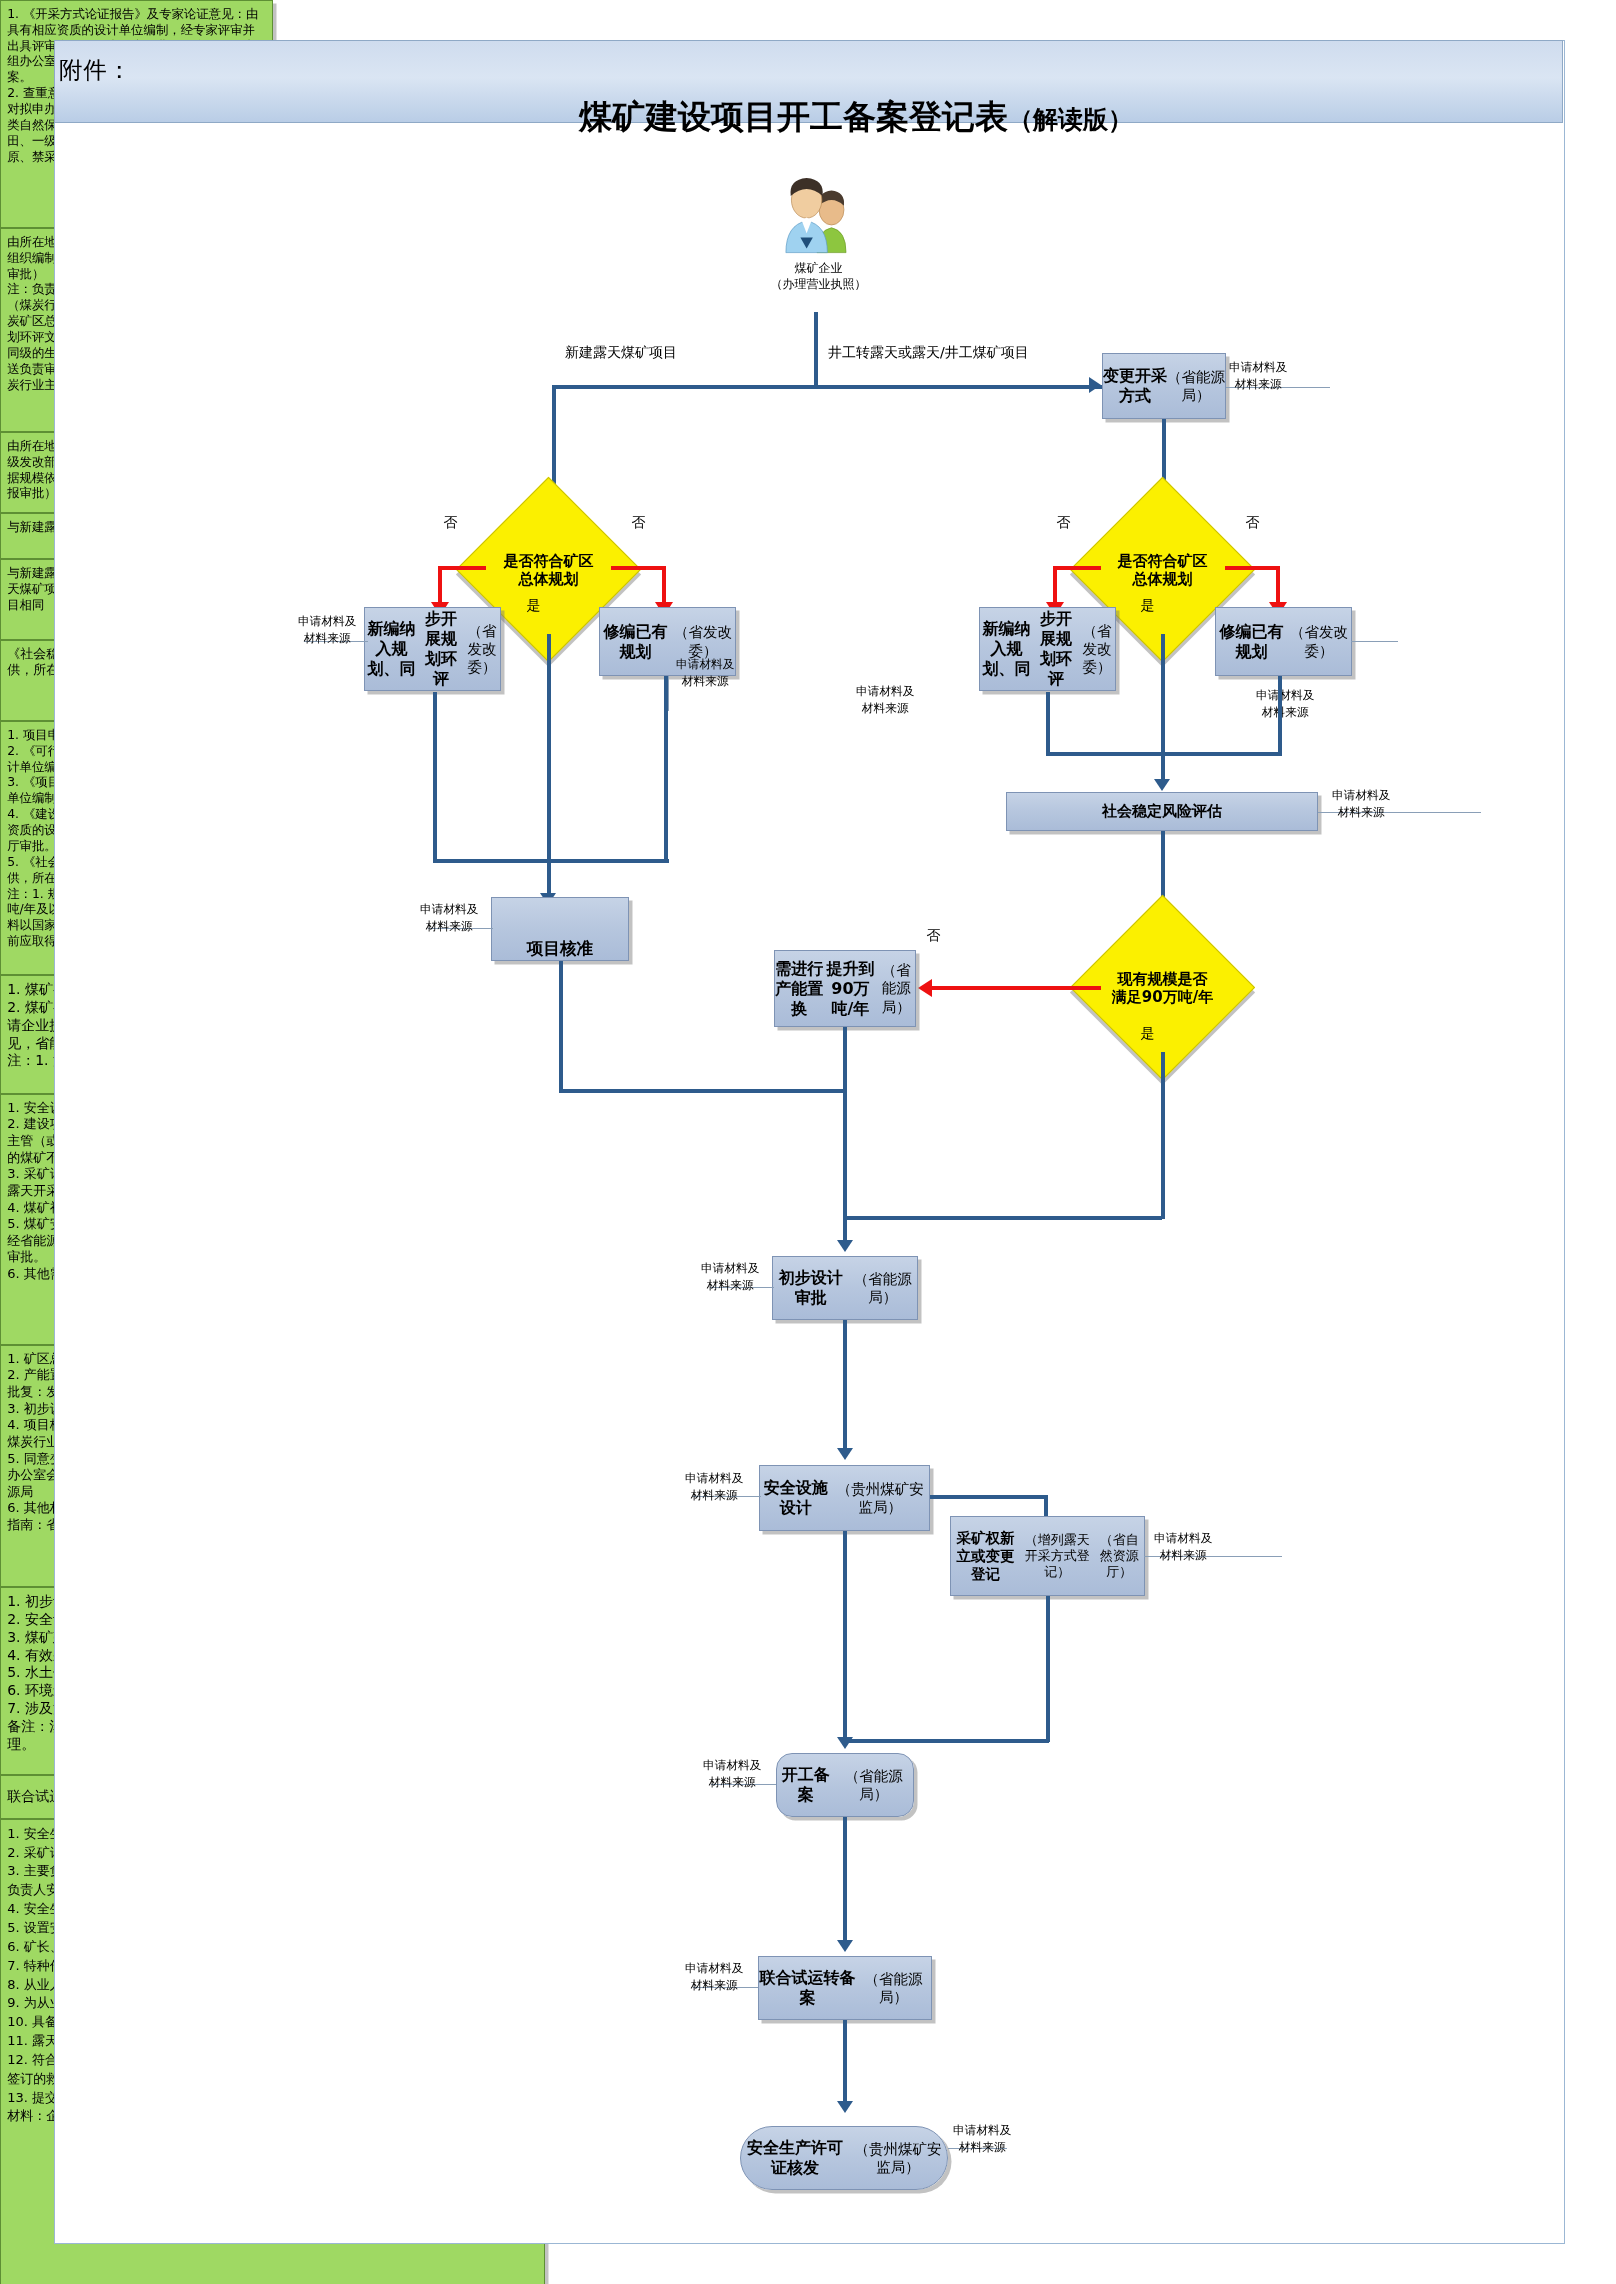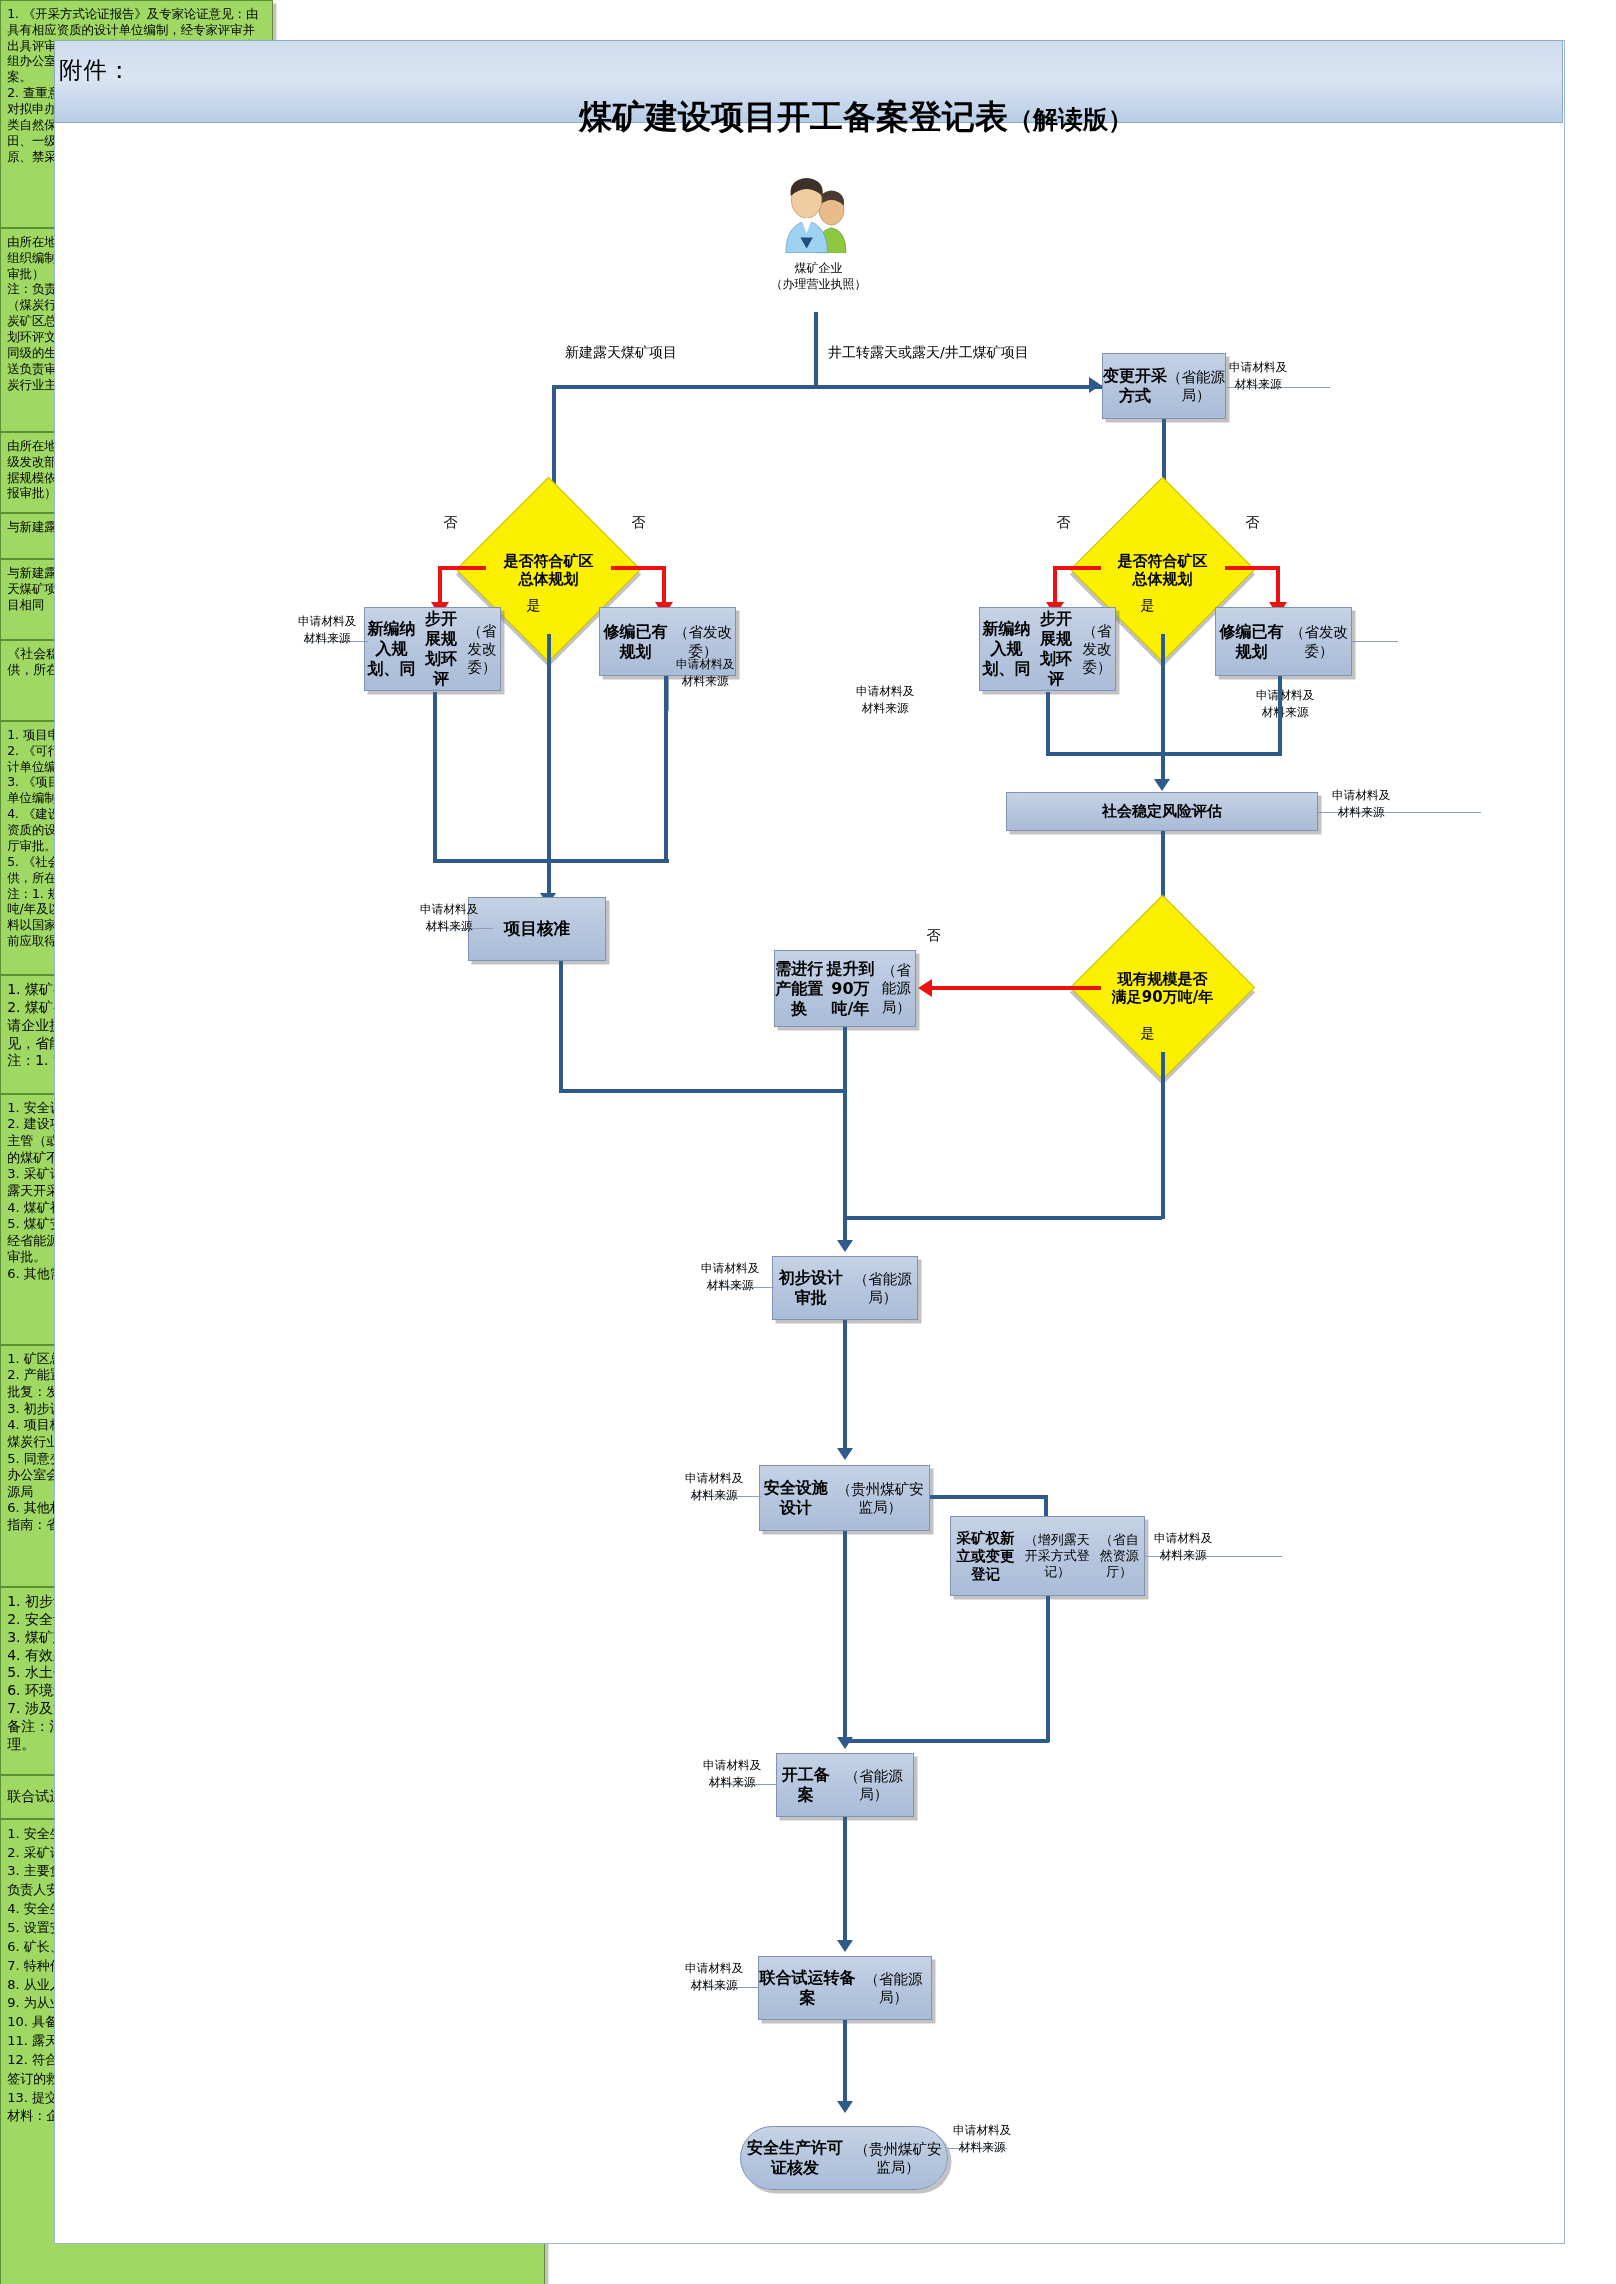--- a/index.html
+++ b/index.html
@@ -249,21 +249,21 @@
 
   <div class="ln" style="left:1161px;top:1052px;width:3.5px;height:167px;"></div>
 
   <div class="node proc" style="left:774px;top:950px;width:142px;height:77px;">
     <div class="l1">需进行产能置换</div>
     <div class="l1">提升到90万吨/年</div>
     <div class="l2">（省能源局）</div>
   </div>
   <div class="ln" style="left:843px;top:1027px;width:3.5px;height:192px;"></div>
 
-  <div class="node proc" style="left:468px;top:897px;width:138px;height:64px;">
+  <div class="node proc" style="left:491px;top:897px;width:138px;height:64px;align-items:flex-end;">
     <div class="l1" style="font-size:16.6px;">项目核准</div>
   </div>
   <div class="ln thin" style="left:428px;top:928px;width:65px;height:1.4px;"></div>
   <div class="mat-label" style="left:420px;top:901px;">
     <div>申请材料及</div>
     <div>材料来源</div>
   </div>
   <div class="note" style="left:102px;top:754px;width:312px;height:254px;font-size:12.4px;white-space:pre-wrap;">1. 项目申请报告（请示文件）：企业提供。
 2. 《可行性研究报告》：由有露天煤矿设计资质的设计单位编制，项目申请企业提供。
 3. 《项目核准报告》：由有露天煤矿设计资质的设计单位编制，项目申请企业提供。
@@ -329,21 +329,21 @@
 2. 产能置换方案（兼并重组或优化重组实施方案）批复：发改或煤炭行业主管部门批复
 3. 初步设计审批文件：煤炭行业主管部门批复
 4. 项目核准文件（采矿权新立登记提交）：发改或煤炭行业主管部门批复
 5. 同意变更开采方式证明材料（转型升级领导小组办公室会议纪要，采矿权变更登记时提交）：省能源局
 6. 其他材料详见非油气采矿权新立或变更登记办事指南：省自然资源部门</div>
 
   <div class="ln" style="left:1046px;top:1596px;width:3.5px;height:146px;"></div>
   <div class="ln" style="left:843px;top:1739px;width:206px;height:3.5px;"></div>
   <div class="arw down" style="left:837px;top:1737px;"></div>
 
-  <div class="node proc" style="left:776px;top:1753px;width:138px;height:64px;">
+  <div class="node proc" style="left:776px;top:1753px;width:138px;height:64px;border-radius:16px;">
     <div class="l1">开工备案</div>
     <div class="l2">（省能源局）</div>
   </div>
   <div class="ln thin" style="left:711px;top:1784px;width:65px;height:1.4px;"></div>
   <div class="mat-label" style="left:703px;top:1757px;">
     <div>申请材料及</div>
     <div>材料来源</div>
   </div>
   <div class="note" style="left:102px;top:1488px;width:594px;height:188px;font-size:14px;white-space:pre-wrap;">1. 初步设计审批文件：国家或省级煤炭行业主管部门审批
 2. 安全设施设计审批文件：贵州煤矿安监局审批

